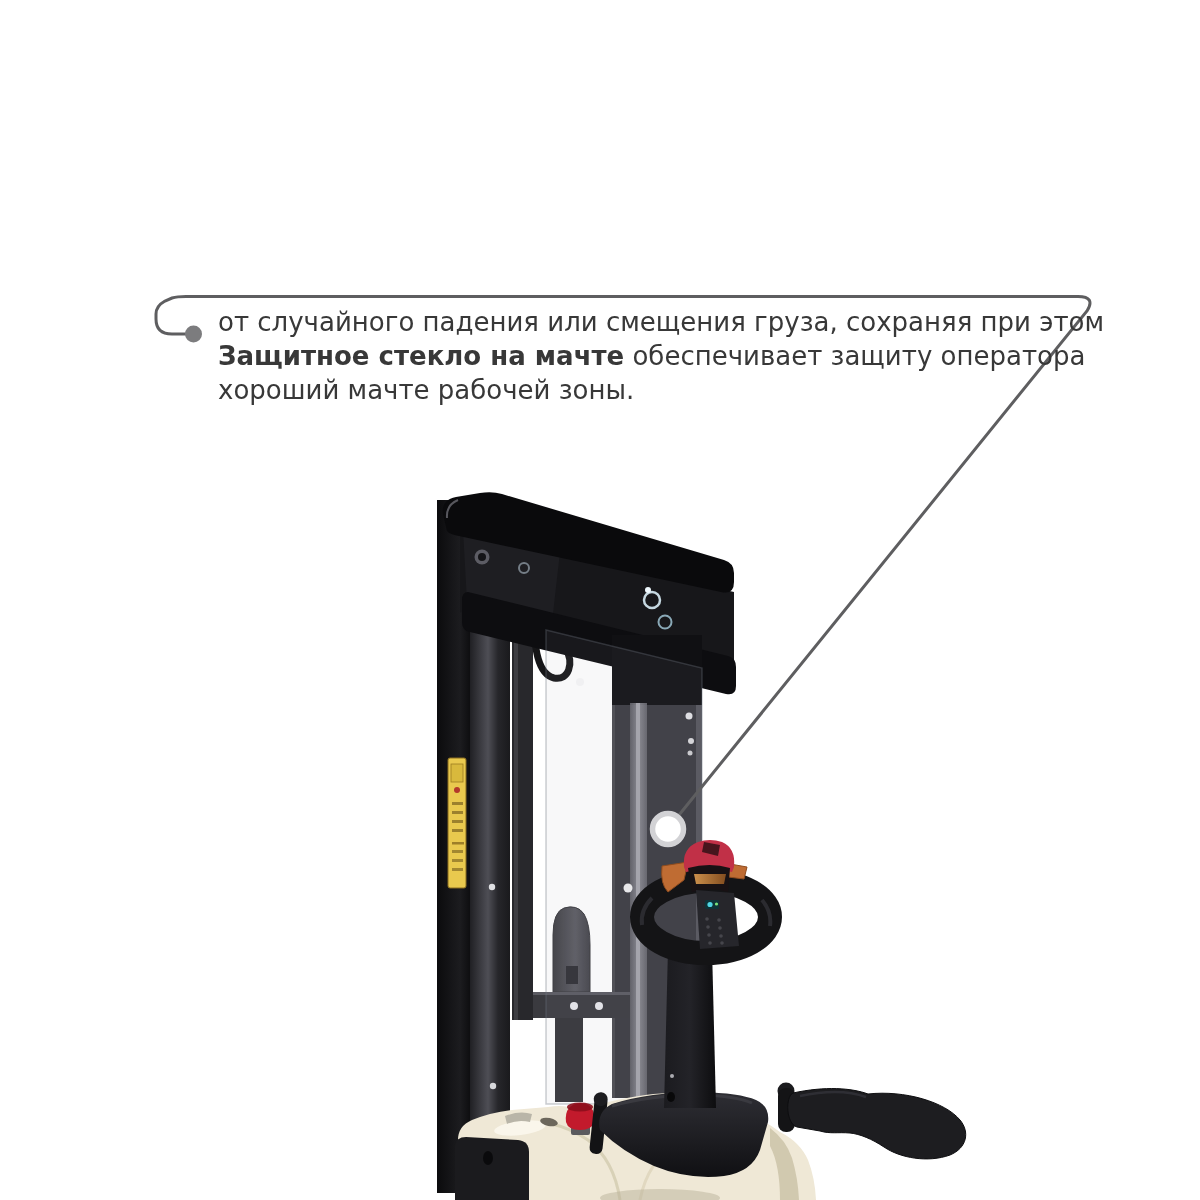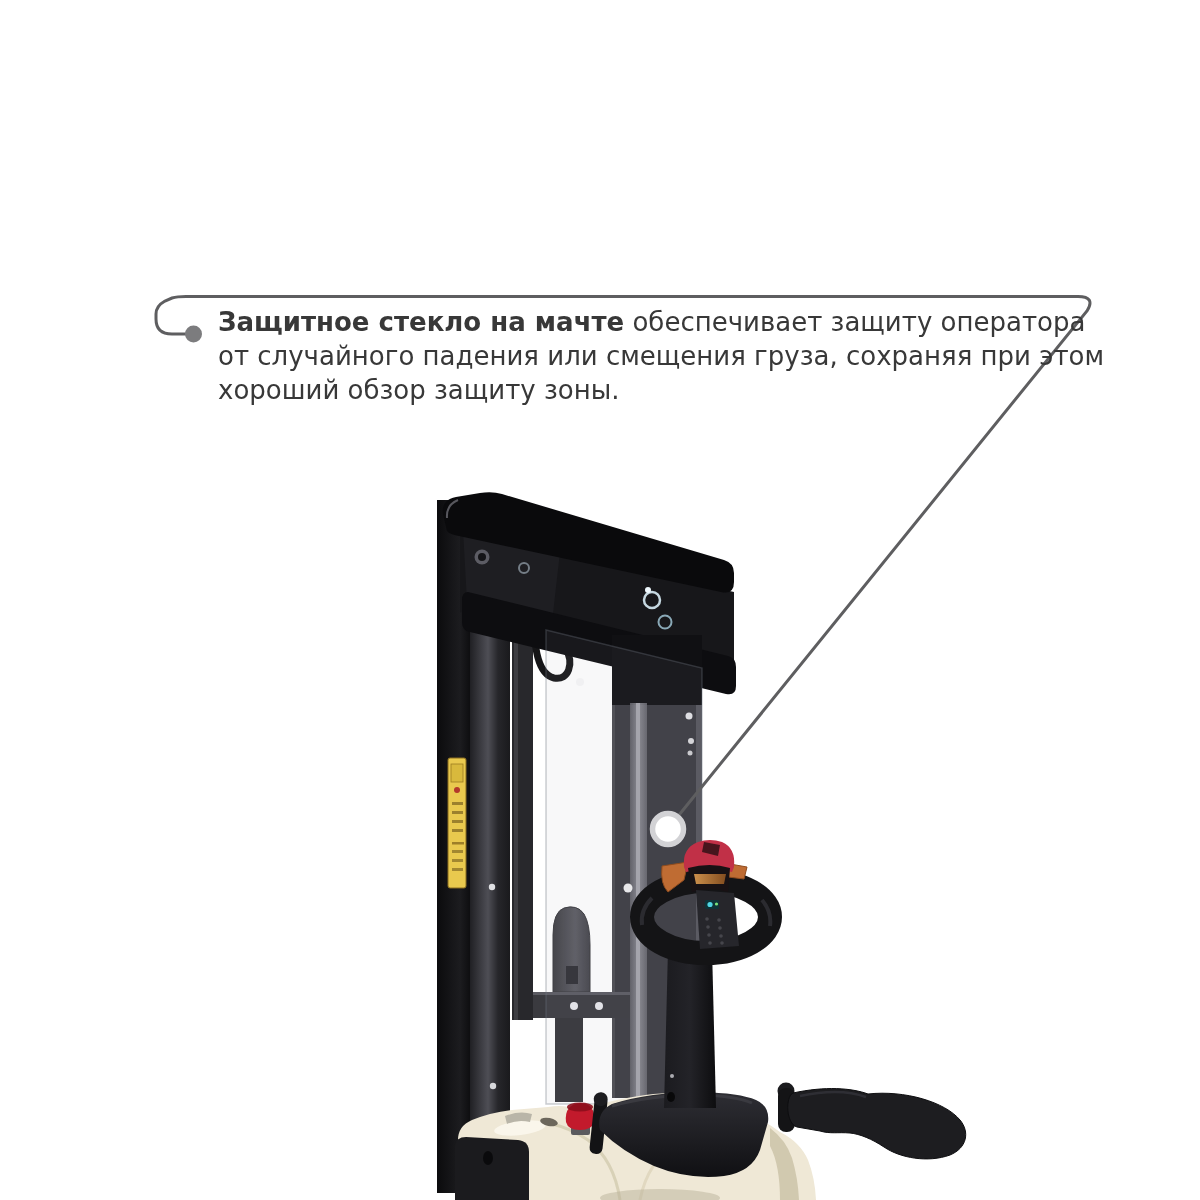--- a/index.html
+++ b/index.html
@@ -237,18 +237,18 @@
     </g>
 
     <g>
       <path class="callout-line" d="M 186 334 L 172 334 Q 156 334 156 319 L 156 314 Q 156 306 165 301 L 172 298 Q 177 296.5 186 296.5 L 1078 296.5 Q 1096 296.5 1087 311 L 679 815" fill="none" stroke-width="3" stroke-linecap="round"></path>
       <circle class="callout-dot" cx="193.5" cy="334" r="8.5"></circle>
       <circle class="marker" cx="668" cy="829" r="15.5" stroke-width="5.5"></circle>
     </g>
   </svg>
 
   <div class="callout-text">
+    <div class="line"><strong></strong><span>от случайного падения или смещения груза, сохраняя при этом</span></div>
     <div class="line"><strong>Защитное стекло на мачте</strong><span> обеспечивает защиту оператора</span></div>
-    <div class="line"><strong></strong><span>от случайного падения или смещения груза, сохраняя при этом</span></div>
-    <div class="line"><strong></strong><span>хороший обзор защиту зоны.</span></div>
+    <div class="line"><strong></strong><span>хороший мачте рабочей зоны.</span></div>
   </div>
 
 </div>
 
 </body></html>

